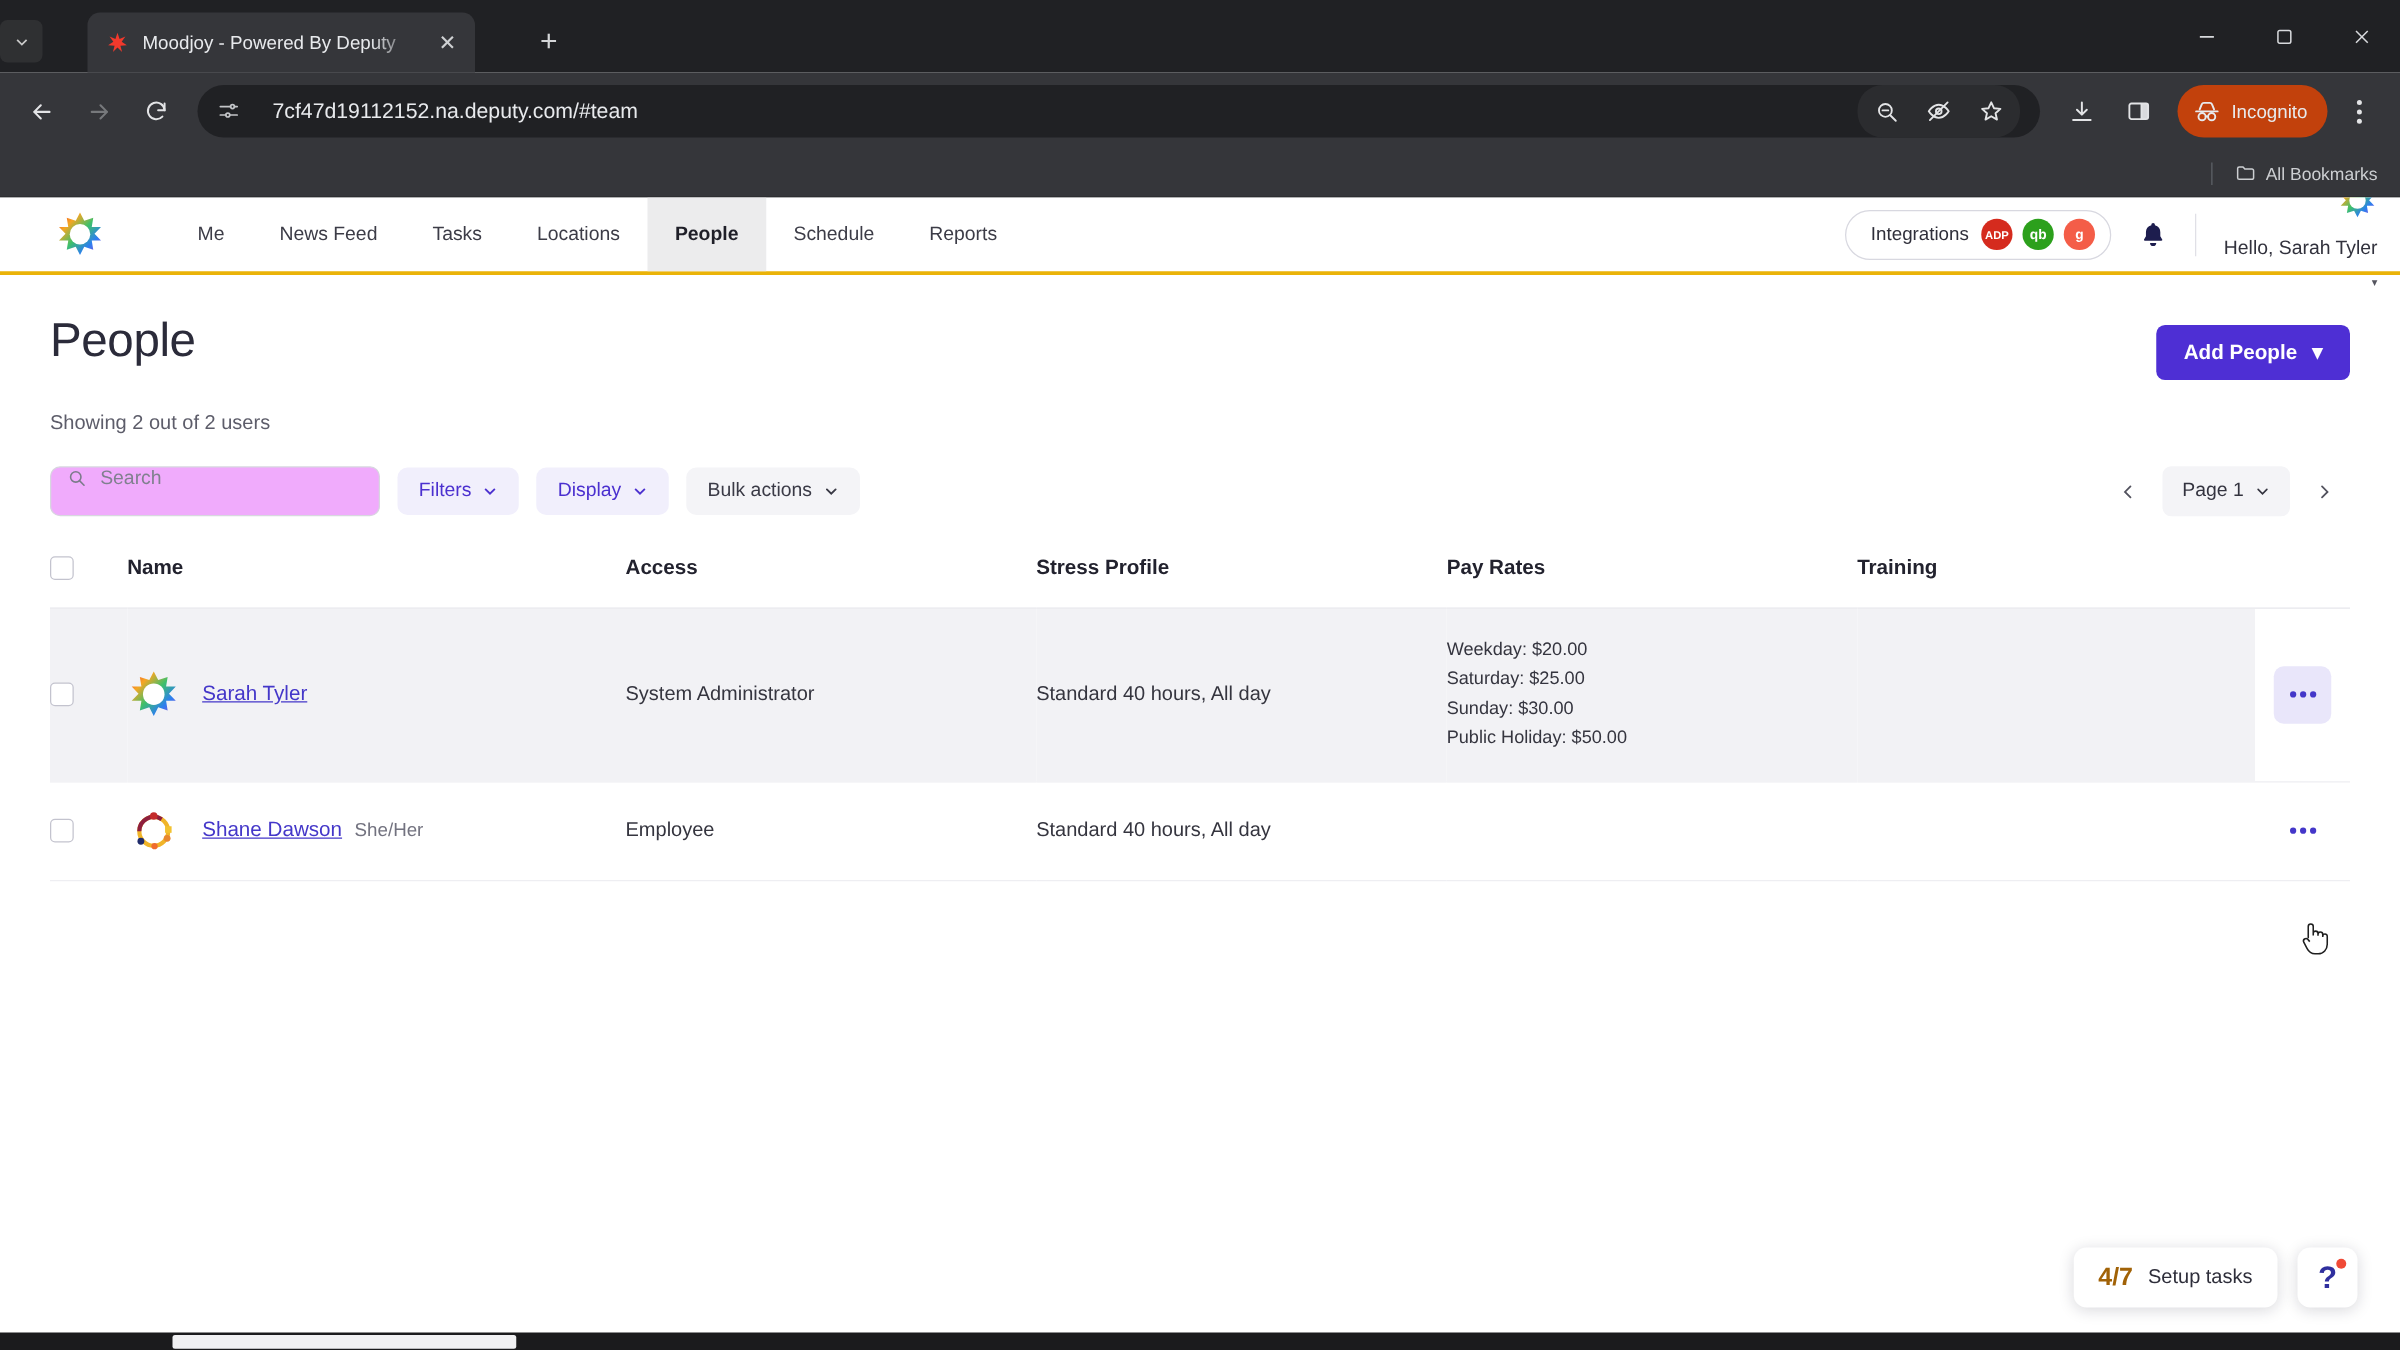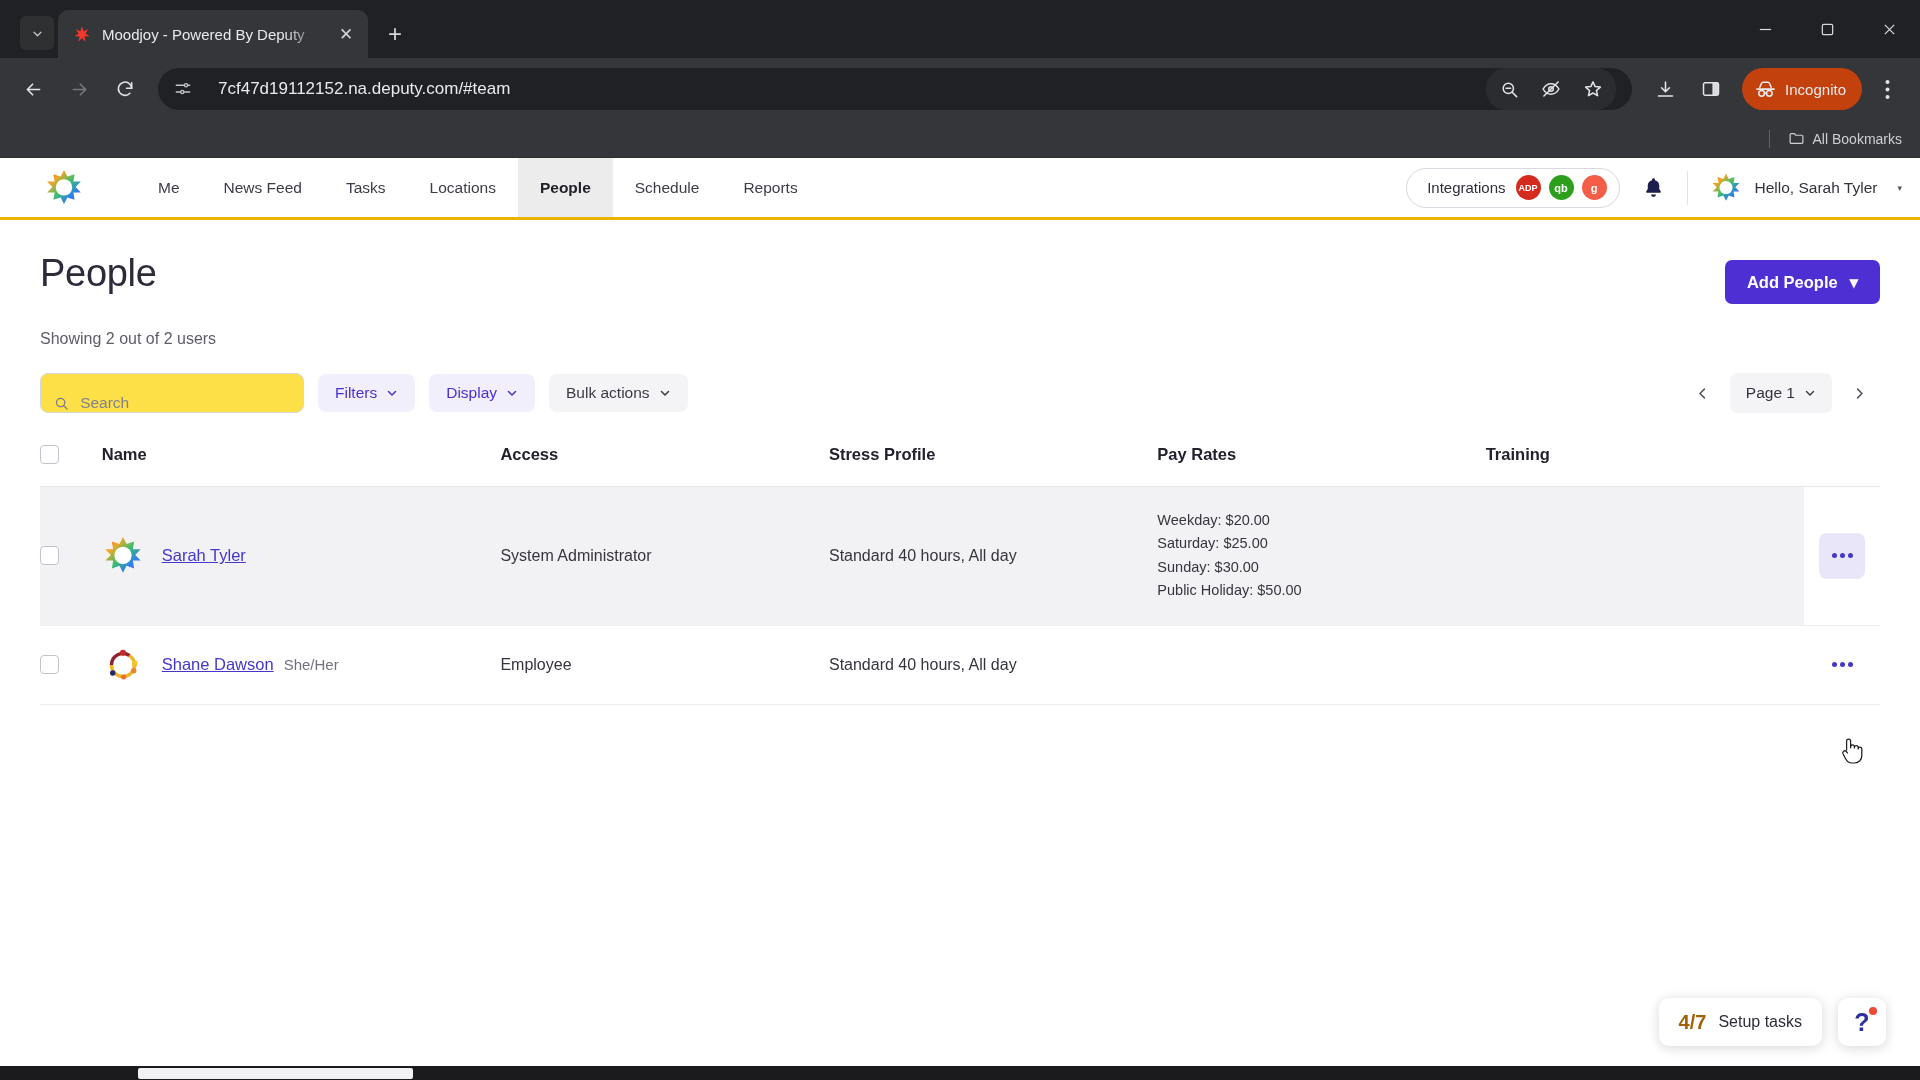--- a/index.html
+++ b/index.html
@@ -7,21 +7,21 @@
     width: 1920px; height: 1080px;
     font-family: "Liberation Sans", sans-serif;
     overflow: hidden; background: #ffffff;
   }
 
   
   .browser { width: 1920px; height: 1080px; display: flex; flex-direction: column; }
 
   .tabstrip {
     height: 58px; background: #202124; display: flex; align-items: flex-end;
-    padding: 0 20px; position: relative; flex: 0 0 58px;
+    padding: 0 0; position: relative; flex: 0 0 58px; gap: 32px;
   }
   .tab-list-btn {
     width: 34px; height: 34px; margin-bottom: 8px; margin-right: 4px;
     border-radius: 6px; background: #2f3032;
     display: flex; align-items: center; justify-content: center;
     color: #c8c8c8;
   }
   .tab {
     height: 48px; width: 310px; background: #35363a; border-radius: 10px 10px 0 0;
     display: flex; align-items: center; padding: 0 10px 0 14px; gap: 10px;
@@ -107,38 +107,38 @@
     align-items: center; gap: 8px; padding: 0 12px 0 20px;
   }
   .integ-label { font-size: 15px; color: #2f2f3a; margin-right: 2px; }
   .ibadge {
     width: 25px; height: 25px; border-radius: 50%; display: flex; align-items: center;
     justify-content: center; color: #fff; font-size: 11px; font-weight: bold;
     font-family: "Liberation Sans", sans-serif;
   }
   .bell-wrap { padding: 0 22px; display: flex; align-items: center; }
   .nav-divider { width: 1px; height: 34px; background: #e0e0e6; }
-  .user-chip { display: flex; align-items: center; gap: 13px; padding-left: 22px; }
+  .user-chip { display: flex; align-items: flex-end; gap: 13px; padding-left: 22px; flex-direction: column; }
   .user-name { font-size: 15.5px; color: #32323d; white-space: nowrap; }
 
   .page { padding: 0 40px; }
   .page-head { display: flex; align-items: flex-start; padding-top: 32px; }
   .page-title { font-size: 38px; color: #2b2b3a; font-weight: normal; letter-spacing: -0.3px; }
   .btn-primary {
     margin-left: auto; margin-top: 8px; background: #4e2fd4; color: #fff;
     border: none; border-radius: 7px; height: 44px; padding: 0 22px;
     font-size: 16.5px; font-weight: bold; display: flex; align-items: center; gap: 12px;
     font-family: "Liberation Sans", sans-serif;
   }
   .subtitle { font-size: 16px; color: #5d5d6a; margin-top: 26px; }
 
   .filterbar { display: flex; align-items: center; margin-top: 25px; gap: 14px; }
   .search-box {
     width: 264px; height: 40px; border: 1px solid #d7d7df; border-radius: 8px;
-    display: flex; align-items: flex-end; gap: 11px; padding: 0 13px; background: #fde047;
+    display: flex; align-items: flex-start; gap: 11px; padding: 0 13px; background: #f0abfc;
   }
   .search-input {
     border: none; outline: none; font-size: 15.5px; color: #3a3a46;
     font-family: "Liberation Sans", sans-serif; width: 100%; background: transparent;
   }
   .search-input::placeholder { color: #80808f; }
   .chip {
     height: 38px; border-radius: 8px; background: #f1effc; color: #4b30cf;
     display: flex; align-items: center; gap: 9px; padding: 0 17px; font-size: 15.5px;
     border: none; font-family: "Liberation Sans", sans-serif;

